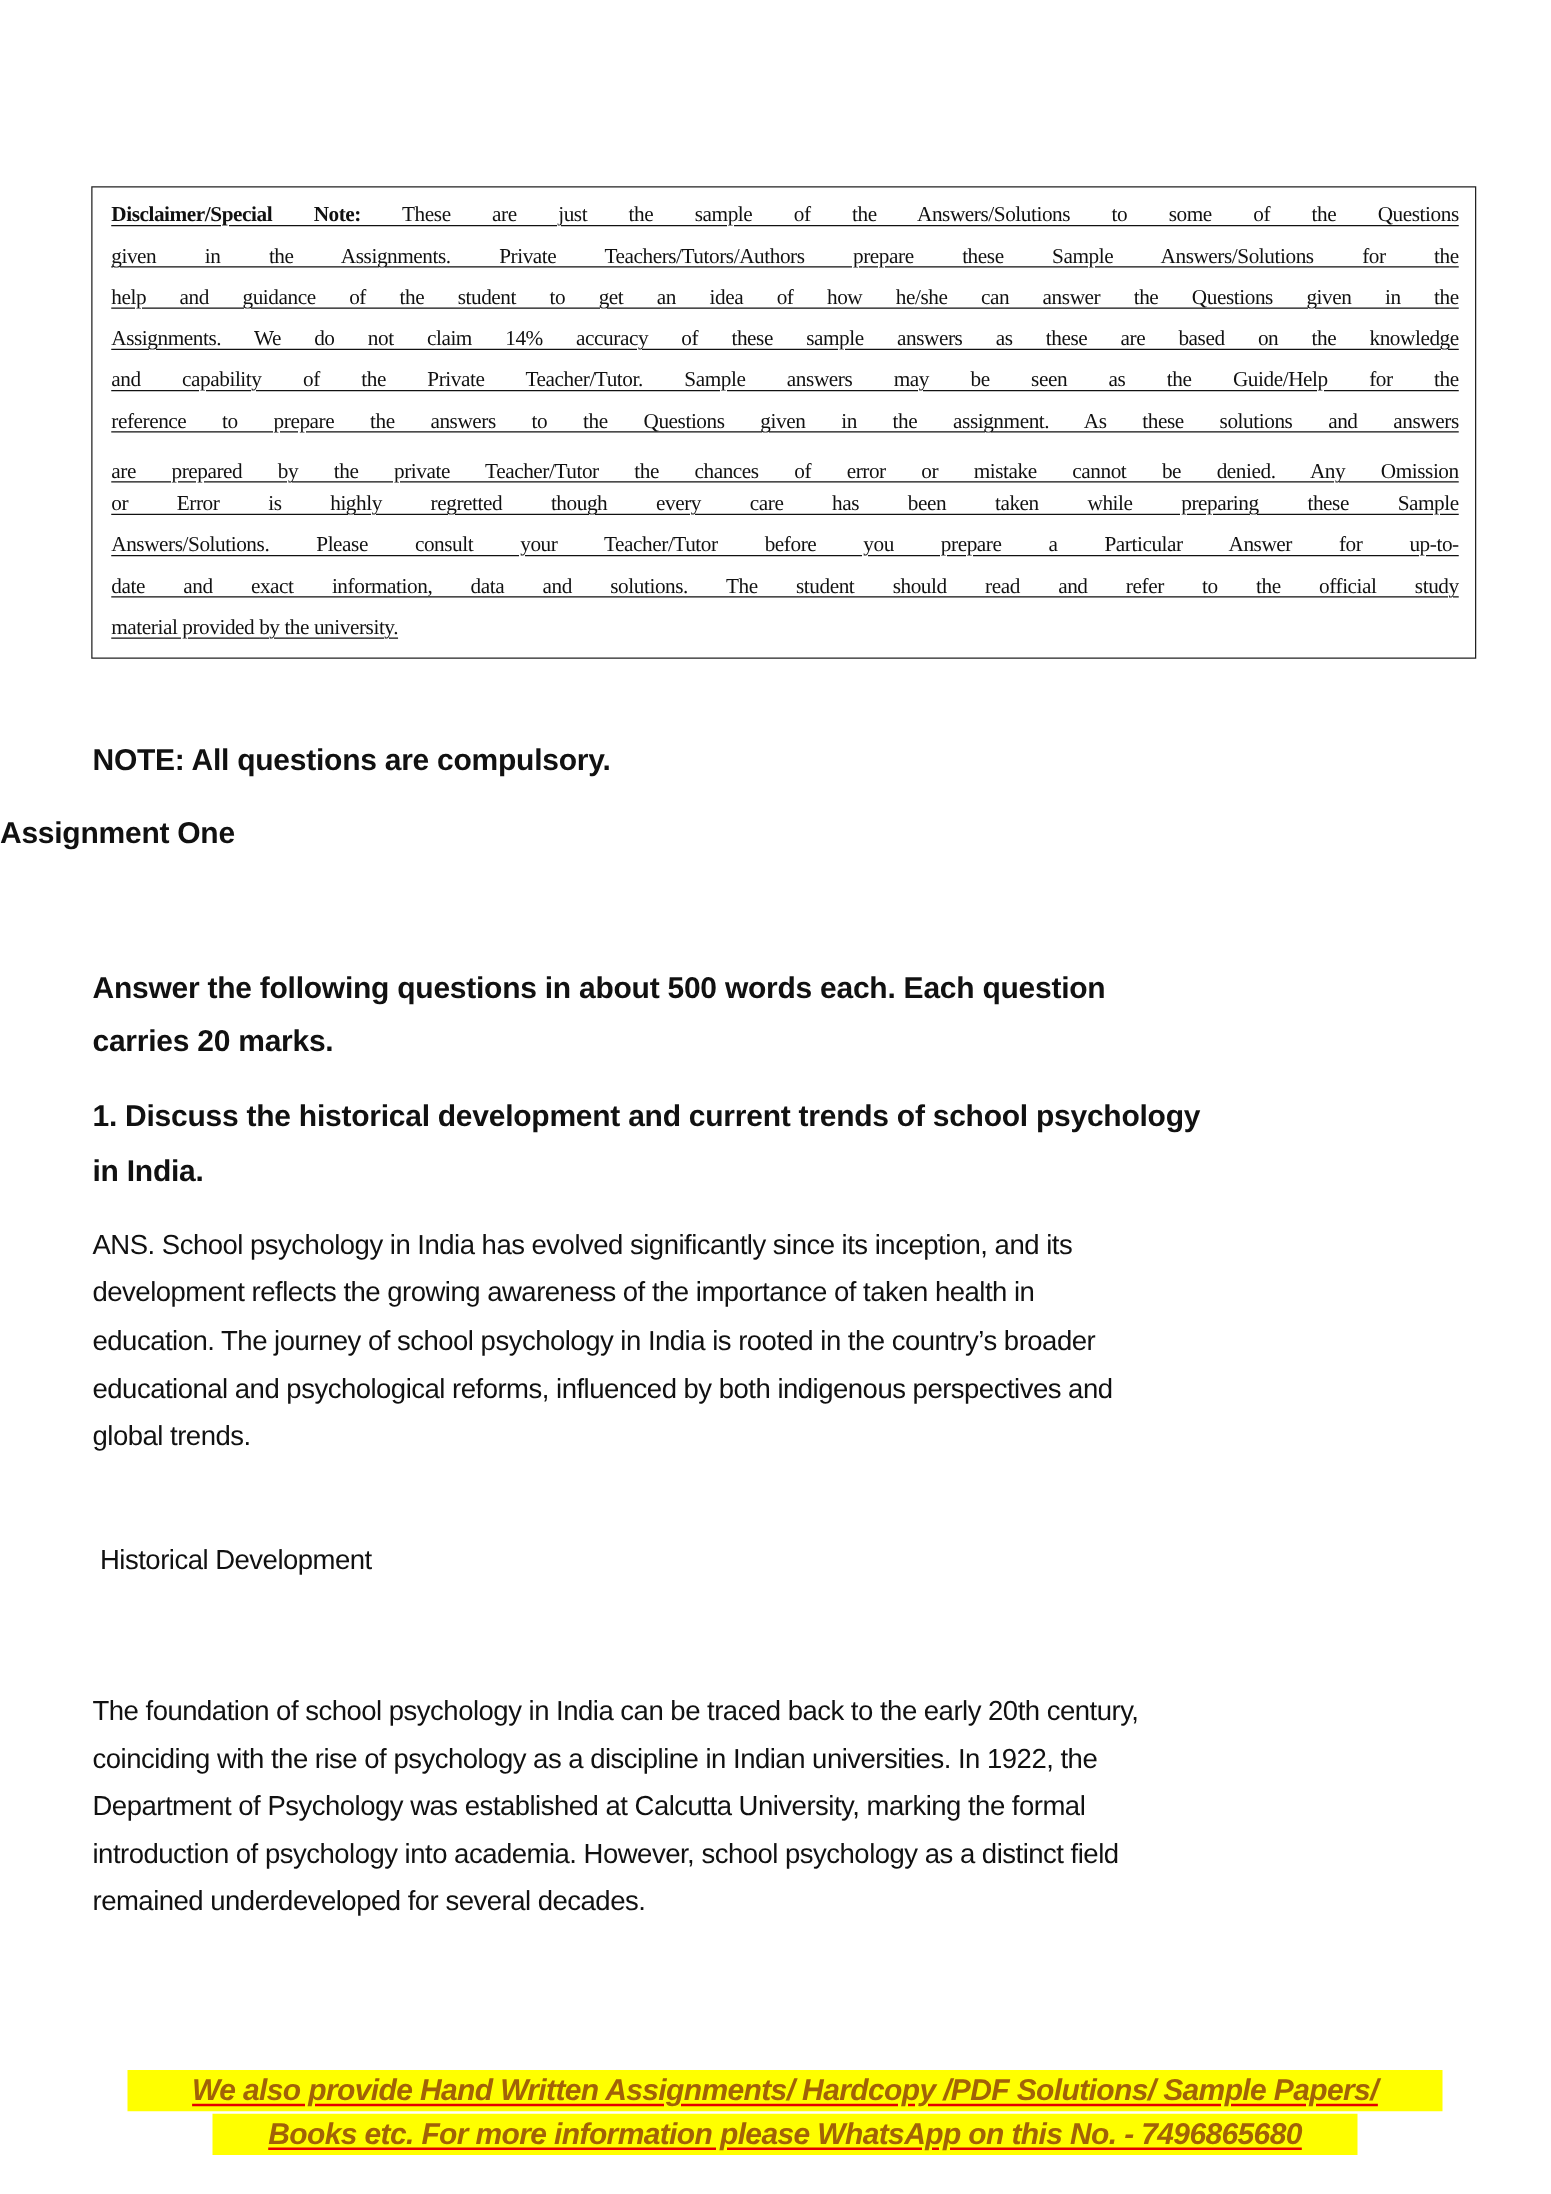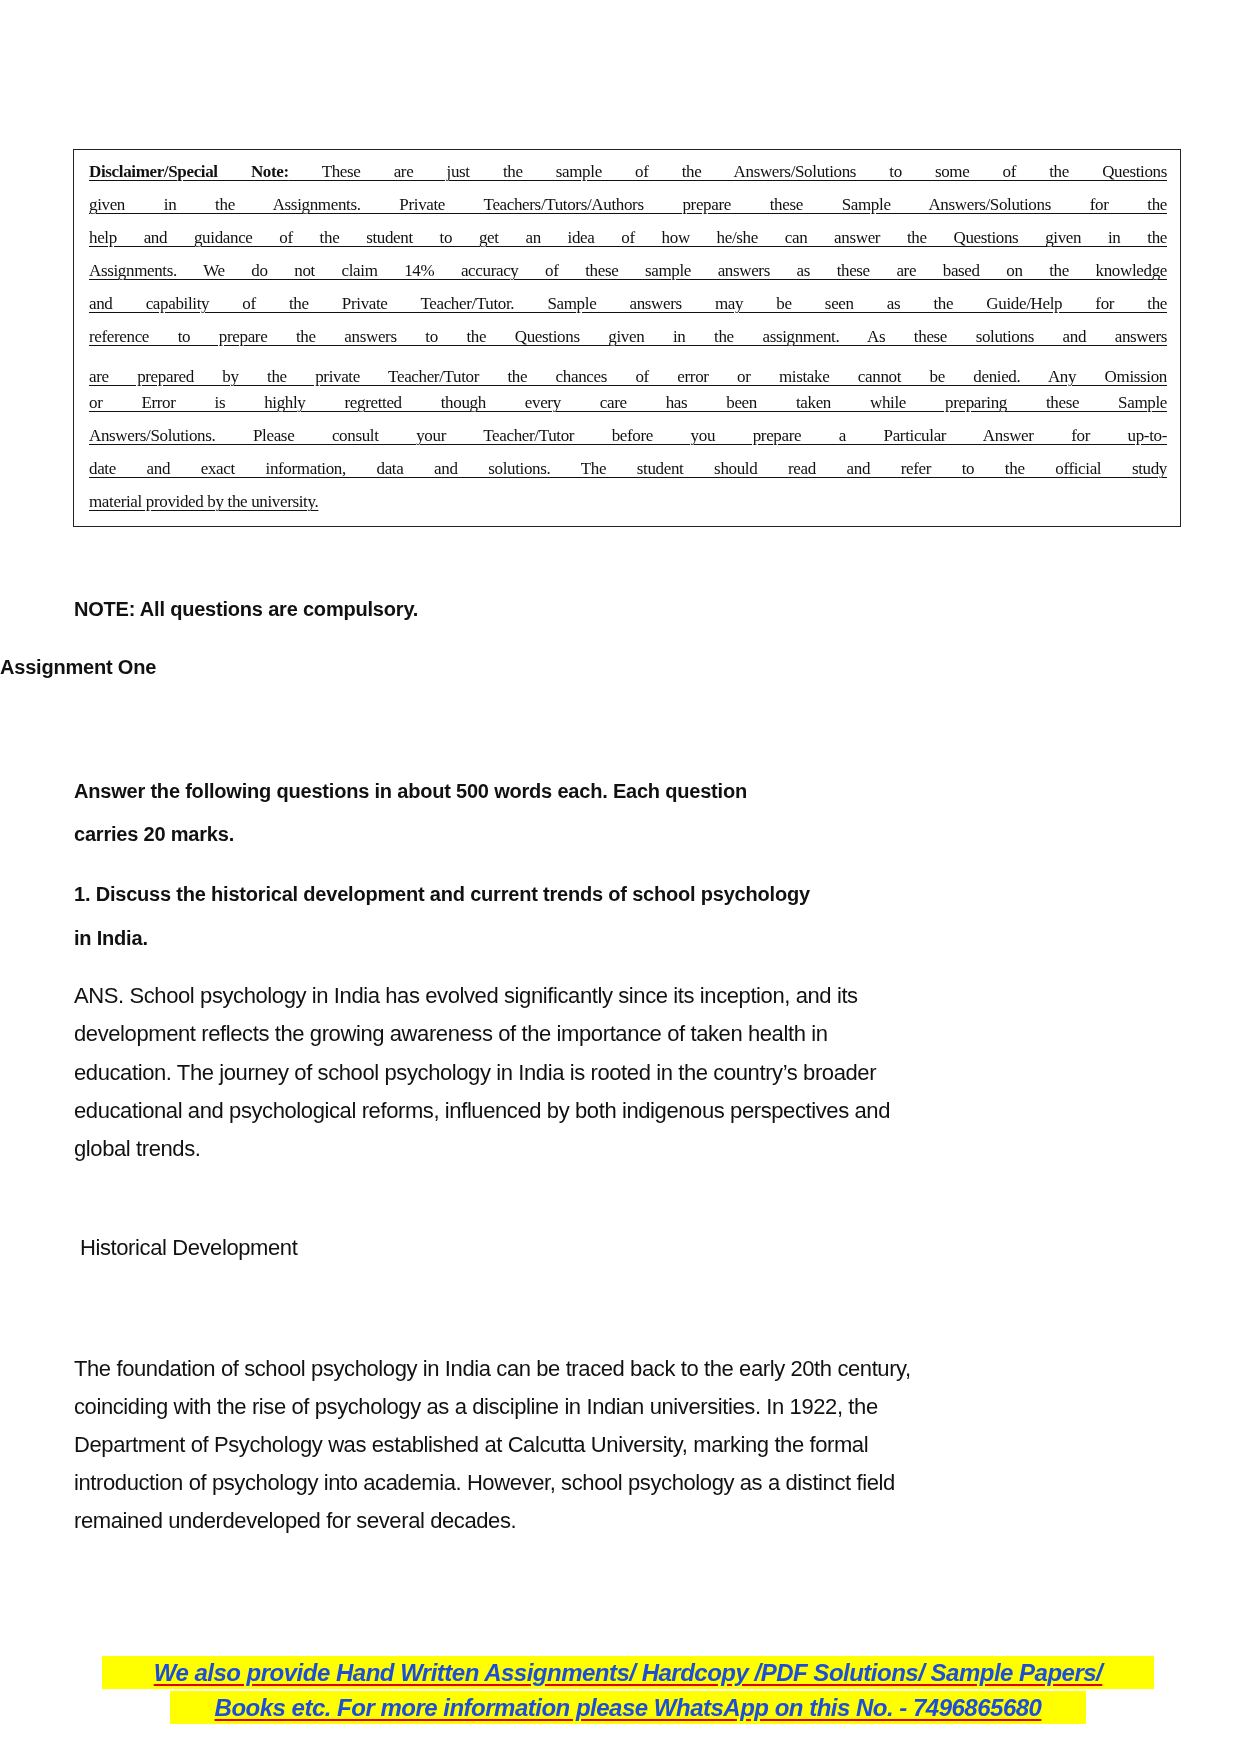--- a/index.html
+++ b/index.html
@@ -41,42 +41,42 @@
     text-align-last: justify;
     letter-spacing: -0.35px;
     font-family: Liberation Serif, serif;
   }
   .disclaimer-line.last { text-align-last: left; }
   .disclaimer-line b { font-weight: bold; }
 
   .bold-line {
     position: absolute;
     font-weight: bold;
-    font-size: 20px;
+    font-size: 24px;
     line-height: 30px;
     white-space: nowrap;
     letter-spacing: -0.2px;
   }
   .body-line {
     position: absolute;
     left: 74px;
     font-size: 22px;
     line-height: 28px;
     white-space: nowrap;
     letter-spacing: -0.4px;
   }
 
   .footer-line {
     position: absolute;
     font-weight: bold;
     font-style: italic;
     font-size: 24px;
     line-height: 33px;
     height: 33px;
-    color: #1d4ed8;
+    color: #a16207;
     background: #ffff00;
     text-decoration: underline;
     text-decoration-color: #e40000;
     text-underline-offset: 3px;
     white-space: nowrap;
     letter-spacing: -0.5px;
     text-align: center;
   }
 </style>
 </head>

